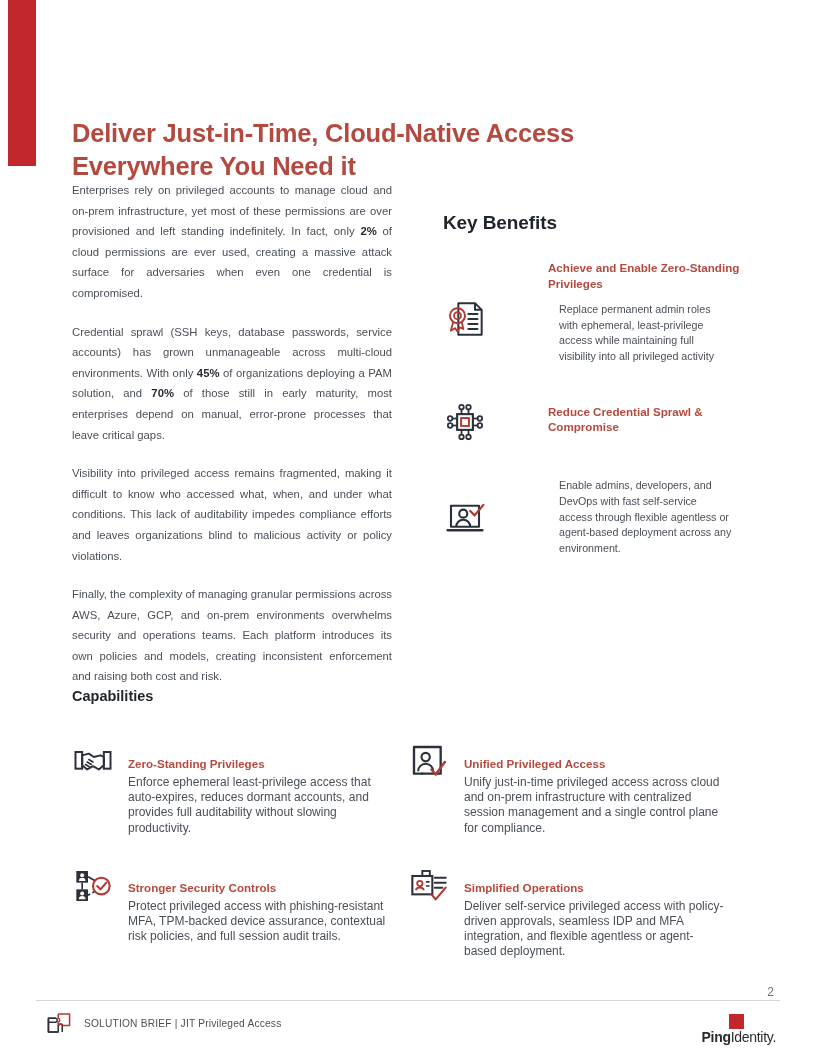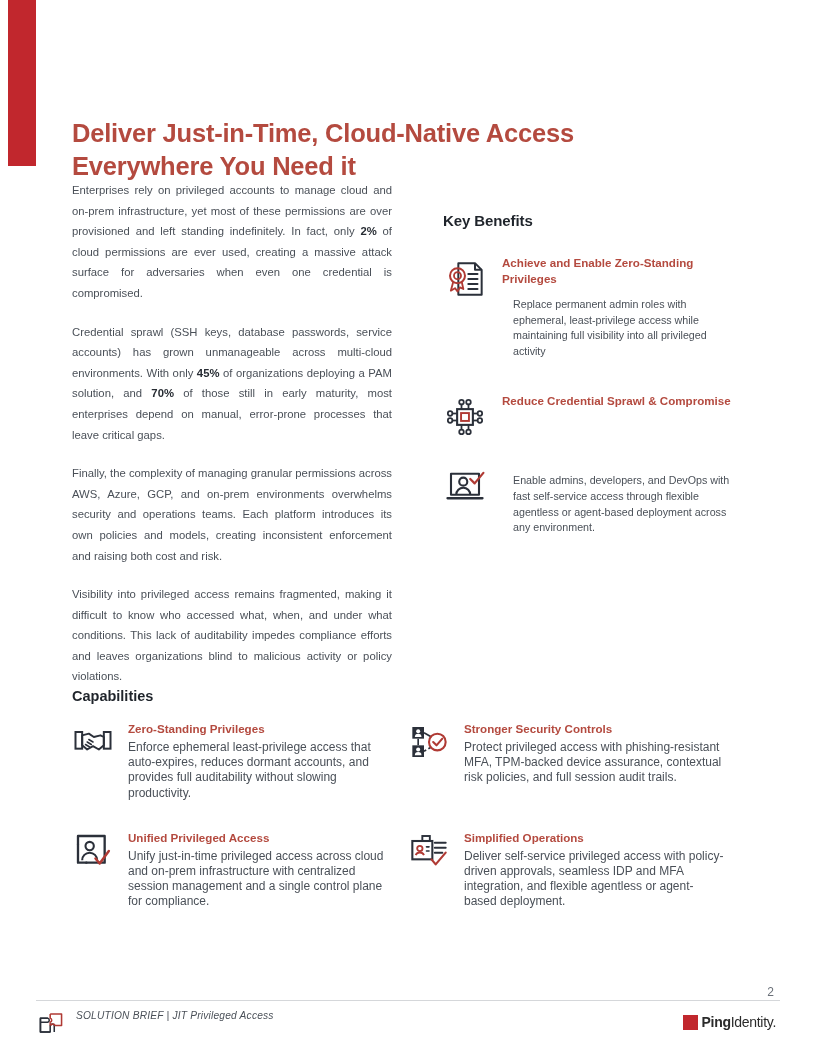--- a/index.html
+++ b/index.html
@@ -33,85 +33,85 @@
     color:#4a5058;
     text-align:justify;
     hyphens:auto;
   }
   .left-col p b{color:#272c33;font-weight:bold;}
 
   .right-col{
     position:absolute;left:443px;top:212px;width:300px;
   }
   .section-h{
-    font-size:15px;font-weight:bold;color:#1f242b;
+    font-size:19px;font-weight:bold;color:#1f242b;
     margin:0 0 26px 0;letter-spacing:-0.1px;
   }
   .benefit{
-    display:flex;align-items:flex-start;margin-bottom:23px;
+    display:flex;align-items:center;margin-bottom:23px;gap:46px;
   }
   .benefit .ico{
     width:44px;min-width:44px;height:44px;margin-right:15px;margin-top:2px;
     display:flex;align-items:center;justify-content:center;
   }
   .benefit .txt{flex:1;}
   .b-title{
     font-size:11.6px;font-weight:bold;color:#b44a3f;
     line-height:15.5px;margin:0 0 4px 0;
   }
   .b-desc{
     font-size:10.7px;line-height:15.6px;color:#4a5058;margin:11px;
   }
   
   .cap-section{
     position:absolute;left:72px;top:688px;width:672px;
   }
   .cap-h{
     font-size:14.5px;font-weight:bold;color:#1f242b;
-    margin:0 0 16px 0;
+    margin:0 0 36px 0;
   }
   .cap-grid{
     display:flex;flex-wrap:wrap;
   }
   .cap{
     width:50%;box-sizing:border-box;display:flex;
     align-items:flex-start;margin-bottom:28px;padding-right:18px;
   }
   .cap .ico{
     width:42px;min-width:42px;height:42px;margin-right:14px;margin-top:1px;
     display:flex;align-items:center;justify-content:center;
   }
   .c-title{
     font-size:11.6px;font-weight:bold;color:#b44a3f;
-    line-height:15px;margin:1px 0 4px 0;
+    line-height:15px;margin:16px 0 4px 0;
   }
   .c-desc{
     font-size:12px;line-height:15.2px;color:#4a5058;margin:0;
   }
   
   .footer-rule{
     position:absolute;left:36px;top:1000px;width:744px;height:1px;
     background:#d5d7da;
   }
   .footer{
     position:absolute;left:36px;top:1008px;width:744px;height:34px;
   }
   .footer-left{
-    position:absolute;left:2px;top:2px;display:flex;align-items:flex-start;font-style:italic;
+    position:absolute;left:10px;top:2px;display:flex;align-items:center;
   }
   .footer-left .pz{width:26px;height:26px;margin-right:12px;}
   .footer-text{
     font-size:10.2px;color:#4a5058;letter-spacing:0.2px;
   }
   .page-num{
     position:absolute;right:6px;top:-23px;
     font-size:12px;color:#6a7078;
   }
   .logo{
-    position:absolute;right:4px;top:6px;display:flex;align-items:center;
+    position:absolute;right:4px;top:6px;display:flex;align-items:center;flex-direction:column;
   }
   .logo-sq{width:15px;height:15px;background:#c1272d;margin-right:4px;}
   .logo-txt{font-size:14px;color:#2b2b2b;letter-spacing:-0.3px;}
   .logo-txt .b{font-weight:bold;}
 </style>
 </head>
 <body>
 
 <div class="page">
 
@@ -119,22 +119,22 @@
 
   <h1 class="title">Deliver Just-in-Time, Cloud-Native Access Everywhere You Need it</h1>
 
   <div class="left-col">
     <p>
       <span>Enterprises rely on privileged accounts to manage cloud and on-prem infrastructure, yet most of these permissions are over provisioned and left standing indefinitely. In fact, only </span><b>2%</b><span> of cloud permissions are ever used, creating a massive attack surface for adversaries when even one credential is compromised.</span>
     </p>
     <p>
       <span>Credential sprawl (SSH keys, database passwords, service accounts) has grown unmanageable across multi-cloud environments. With only </span><b>45%</b><span> of organizations deploying a PAM solution, and </span><b>70%</b><span> of those still in early maturity, most enterprises depend on manual, error-prone processes that leave critical gaps.</span>
     </p>
+    <p>Visibility into privileged access remains fragmented, making it difficult to know who accessed what, when, and under what conditions. This lack of auditability impedes compliance efforts and leaves organizations blind to malicious activity or policy violations.</p>
     <p>Finally, the complexity of managing granular permissions across AWS, Azure, GCP, and on-prem environments overwhelms security and operations teams. Each platform introduces its own policies and models, creating inconsistent enforcement and raising both cost and risk.</p>
-    <p>Visibility into privileged access remains fragmented, making it difficult to know who accessed what, when, and under what conditions. This lack of auditability impedes compliance efforts and leaves organizations blind to malicious activity or policy violations.</p>
   </div>
 
   <div class="right-col">
     <h2 class="section-h">Key Benefits</h2>
 
     <div class="benefit">
       <div class="ico">
         <svg width="40" height="40" viewBox="0 0 48 48">
           <path d="M16 5 H36 L44 13 V43 H16 Z" fill="none" stroke="#2b303a" stroke-width="2.4" stroke-linejoin="round"></path>
           <path d="M36 5 V13 H44" fill="none" stroke="#2b303a" stroke-width="2.4" stroke-linejoin="round"></path>
@@ -215,52 +215,52 @@
         </div>
         <div class="txt">
           <p class="c-title">Zero-Standing Privileges</p>
           <p class="c-desc">Enforce ephemeral least-privilege access that auto-expires, reduces dormant accounts, and provides full auditability without slowing productivity.</p>
         </div>
       </div>
 
       <div class="cap">
         <div class="ico">
           <svg width="40" height="40" viewBox="0 0 48 48">
+            <path d="M6 16 V6 H38 V38 H16" fill="none" stroke="#2b303a" stroke-width="2.8" stroke-linecap="round" stroke-linejoin="round"></path>
+            <path d="M6 16 V38 H16" fill="none" stroke="#2b303a" stroke-width="2.8" stroke-linecap="round" stroke-linejoin="round"></path>
+            <circle cx="20" cy="18" r="5" fill="none" stroke="#2b303a" stroke-width="2.5"></circle>
+            <path d="M11 35 a9 9 0 0 1 18 0" fill="none" stroke="#2b303a" stroke-width="2.5"></path>
+            <path d="M27 33 L32 39 L43 24" fill="none" stroke="#b03a34" stroke-width="3" stroke-linecap="round" stroke-linejoin="round"></path>
+          </svg>
+        </div>
+        <div class="txt">
+          <p class="c-title">Unified Privileged Access</p>
+          <p class="c-desc">Unify just-in-time privileged access across cloud and on-prem infrastructure with centralized session management and a single control plane for compliance.</p>
+        </div>
+      </div>
+
+      <div class="cap">
+        <div class="ico">
+          <svg width="40" height="40" viewBox="0 0 48 48">
             <rect x="4" y="6" width="14" height="14" fill="#2b303a"></rect>
             <circle cx="11" cy="11" r="2.4" fill="#ffffff"></circle>
             <path d="M7 18 a4 4 0 0 1 8 0 Z" fill="#ffffff"></path>
             <rect x="4" y="28" width="14" height="14" fill="#2b303a"></rect>
             <circle cx="11" cy="33" r="2.4" fill="#ffffff"></circle>
             <path d="M7 40 a4 4 0 0 1 8 0 Z" fill="#ffffff"></path>
             <line x1="11" y1="20" x2="11" y2="28" stroke="#2b303a" stroke-width="2"></line>
             <line x1="18" y1="13" x2="27" y2="18" stroke="#2b303a" stroke-width="2"></line>
             <line x1="18" y1="35" x2="27" y2="30" stroke="#2b303a" stroke-width="2" stroke-dasharray="3 3"></line>
             <circle cx="34" cy="24" r="10" fill="none" stroke="#b03a34" stroke-width="2.5"></circle>
             <path d="M29 24 L33 28 L40 20" fill="none" stroke="#b03a34" stroke-width="2.5" stroke-linecap="round" stroke-linejoin="round"></path>
           </svg>
         </div>
         <div class="txt">
           <p class="c-title">Stronger Security Controls</p>
           <p class="c-desc">Protect privileged access with phishing-resistant MFA, TPM-backed device assurance, contextual risk policies, and full session audit trails.</p>
-        </div>
-      </div>
-
-      <div class="cap">
-        <div class="ico">
-          <svg width="40" height="40" viewBox="0 0 48 48">
-            <path d="M6 16 V6 H38 V38 H16" fill="none" stroke="#2b303a" stroke-width="2.8" stroke-linecap="round" stroke-linejoin="round"></path>
-            <path d="M6 16 V38 H16" fill="none" stroke="#2b303a" stroke-width="2.8" stroke-linecap="round" stroke-linejoin="round"></path>
-            <circle cx="20" cy="18" r="5" fill="none" stroke="#2b303a" stroke-width="2.5"></circle>
-            <path d="M11 35 a9 9 0 0 1 18 0" fill="none" stroke="#2b303a" stroke-width="2.5"></path>
-            <path d="M27 33 L32 39 L43 24" fill="none" stroke="#b03a34" stroke-width="3" stroke-linecap="round" stroke-linejoin="round"></path>
-          </svg>
-        </div>
-        <div class="txt">
-          <p class="c-title">Unified Privileged Access</p>
-          <p class="c-desc">Unify just-in-time privileged access across cloud and on-prem infrastructure with centralized session management and a single control plane for compliance.</p>
         </div>
       </div>
 
       <div class="cap">
         <div class="ico">
           <svg width="40" height="40" viewBox="0 0 48 48">
             <rect x="4" y="12" width="24" height="22" fill="none" stroke="#2b303a" stroke-width="2.5"></rect>
             <circle cx="13" cy="21" r="3.2" fill="none" stroke="#b03a34" stroke-width="2.2"></circle>
             <path d="M8 29 a5.5 5.5 0 0 1 10 0" fill="none" stroke="#b03a34" stroke-width="2.2"></path>
             <line x1="21" y1="19" x2="24" y2="19" stroke="#2b303a" stroke-width="2" stroke-linecap="round"></line>

